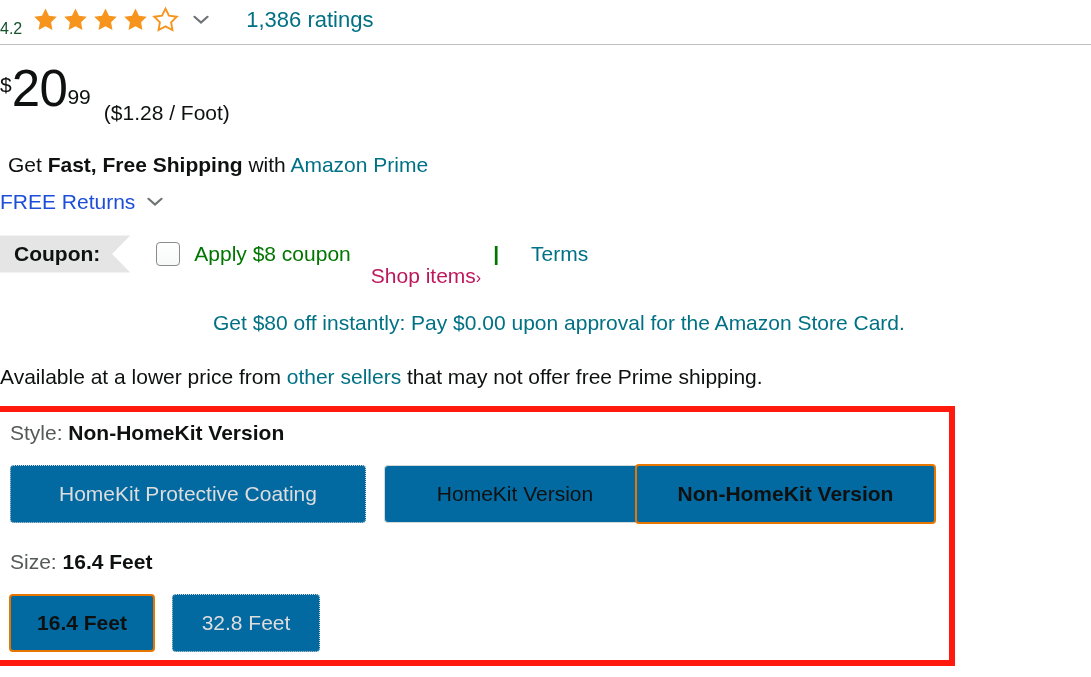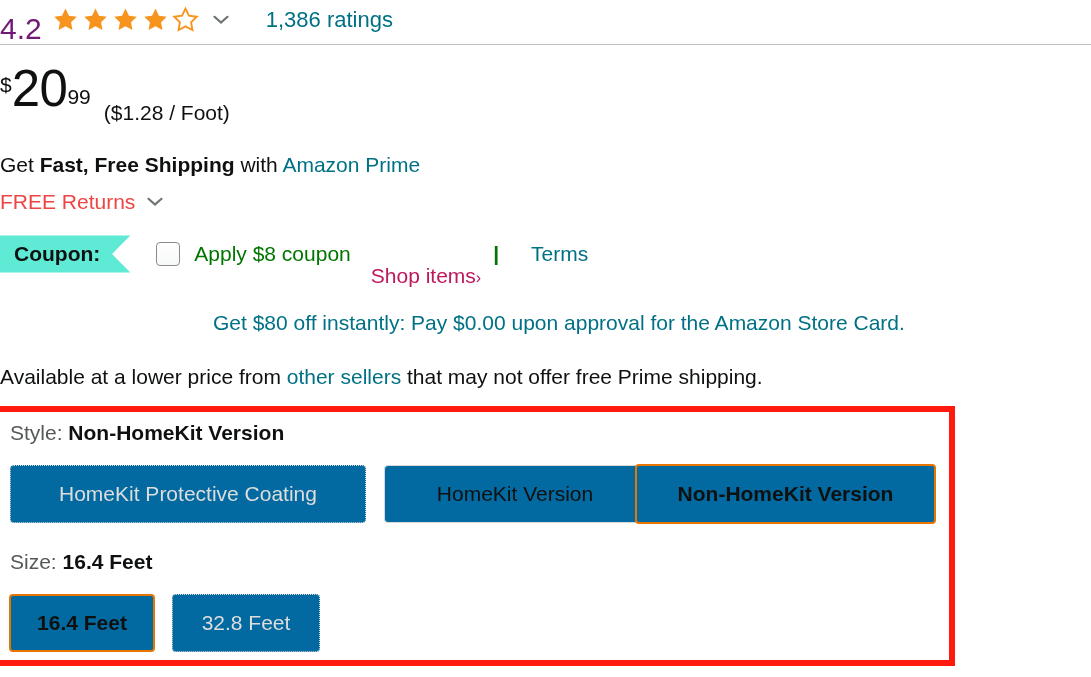--- a/index.html
+++ b/index.html
@@ -19,22 +19,22 @@
 
   
   .rating-row {
     position: absolute;
     left: 0; top: 4px;
     display: flex;
     align-items: center;
     height: 32px;
   }
   .rating-value {
-    font-size: 30px;
-    color: #701a75;
+    font-size: 16px;
+    color: #14532d;
     line-height: 1;
     margin-right: 9px;
     margin-top: 18px;
   }
   .stars {
     display: flex;
     align-items: center;
     gap: 1px;
   }
   .stars svg { display: block; }
@@ -93,45 +93,46 @@
     line-height: 1;
   }
 
   
   .ship-line {
     position: absolute;
     left: 0; top: 152px;
     font-size: 21px;
     line-height: 1.2;
     white-space: nowrap;
+    padding-left: 8px;
   }
   .ship-line b { font-weight: bold; }
   .link { color: #007185; }
   .returns-line {
     position: absolute;
     left: 0; top: 189px;
     font-size: 21px;
-    color: #ef4444;
+    color: #1d4ed8;
     display: flex;
     align-items: center;
     line-height: 1.2;
   }
   .returns-line .chev { margin-left: 12px; display: flex; align-items: center;}
 
   
   .coupon-row {
     position: absolute;
     left: 0; top: 233px;
     display: flex;
     align-items: center;
     height: 42px;
   }
   .coupon-badge {
     position: relative;
-    background: #5eead4;
+    background: #e5e5e5;
     color: #0F1111;
     font-size: 21px;
     font-weight: bold;
     padding: 7px 30px 7px 14px;
     line-height: 1.1;
     clip-path: polygon(0 0, 100% 0, 86% 50%, 100% 100%, 0 100%);
   }
   .coupon-check {
     width: 24px; height: 24px;
     border: 1px solid #888c8c;

